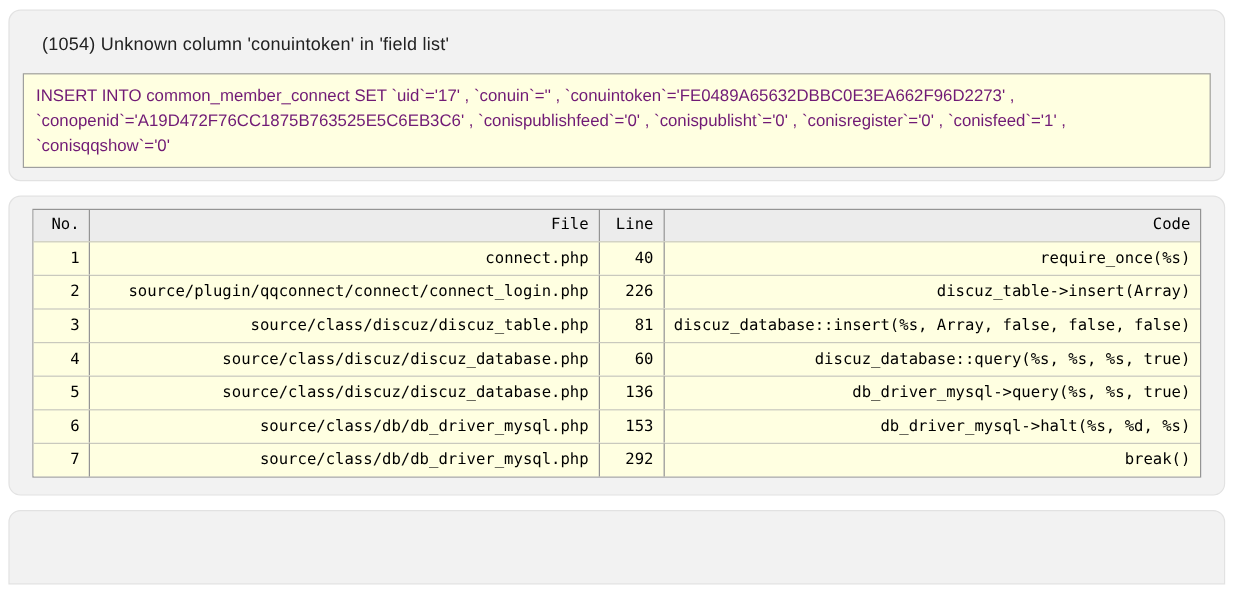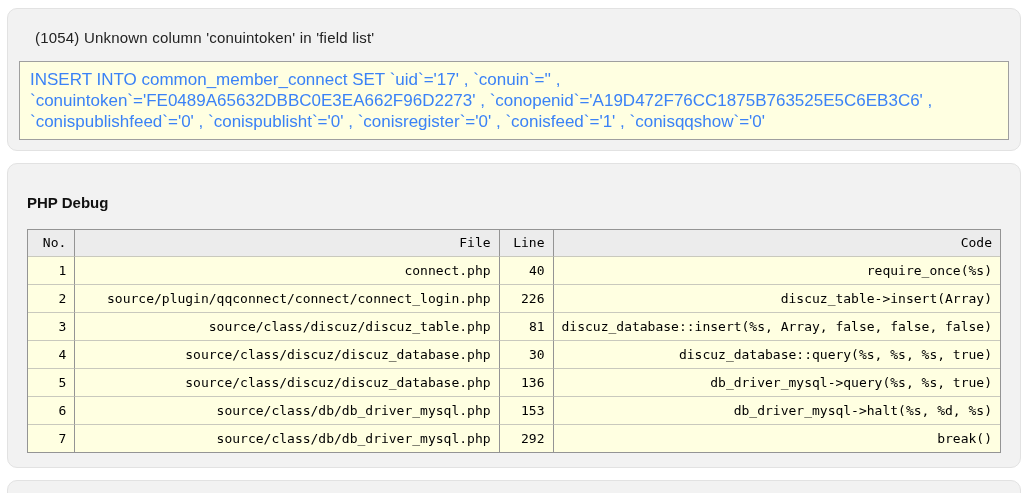--- a/index.html
+++ b/index.html
@@ -25,23 +25,23 @@
     font-size: 15px;
     font-weight: normal;
     color: #222222;
     margin: 10px 8px 15px 16px;
     letter-spacing: 0.2px;
   }
   .sql-box {
     background: #ffffe1;
     border: 1px solid #9f9f9f;
     padding: 7px 10px;
-    font-size: 17px;
+    font-size: 14px;
     line-height: 21px;
-    color: #3b82f6;
+    color: #701a75;
     word-wrap: break-word;
   }
   .debug-heading {
     font-size: 15px;
     font-weight: bold;
     color: #111111;
     margin: 20px 8px 18px 8px;
   }
   .debug-table {
     border-collapse: separate;
@@ -86,21 +86,20 @@
 <div class="page">
 
   <section class="panel">
     <h1 class="error-title">(1054) Unknown column 'conuintoken' in 'field list'</h1>
     <div class="sql-box">
       <span>INSERT INTO common_member_connect SET `uid`='17' , `conuin`='' , `conuintoken`='FE0489A65632DBBC0E3EA662F96D2273' , `conopenid`='A19D472F76CC1875B763525E5C6EB3C6' , `conispublishfeed`='0' , `conispublisht`='0' , `conisregister`='0' , `conisfeed`='1' , `conisqqshow`='0'</span>
     </div>
   </section>
 
   <section class="panel">
-    <h2 class="debug-heading">PHP Debug</h2>
     <table class="debug-table">
       <thead>
         <tr>
           <th class="col-no">No.</th>
           <th class="col-file">File</th>
           <th class="col-line">Line</th>
           <th>Code</th>
         </tr>
       </thead>
       <tbody id="debug-rows">
@@ -118,21 +117,21 @@
           </tr>
           <tr>
             <td>3</td>
             <td>source/class/discuz/discuz_table.php</td>
             <td>81</td>
             <td>discuz_database::insert(%s, Array, false, false, false)</td>
           </tr>
           <tr>
             <td>4</td>
             <td>source/class/discuz/discuz_database.php</td>
-            <td>30</td>
+            <td>60</td>
             <td>discuz_database::query(%s, %s, %s, true)</td>
           </tr>
           <tr>
             <td>5</td>
             <td>source/class/discuz/discuz_database.php</td>
             <td>136</td>
             <td>db_driver_mysql-&gt;query(%s, %s, true)</td>
           </tr>
           <tr>
             <td>6</td>

